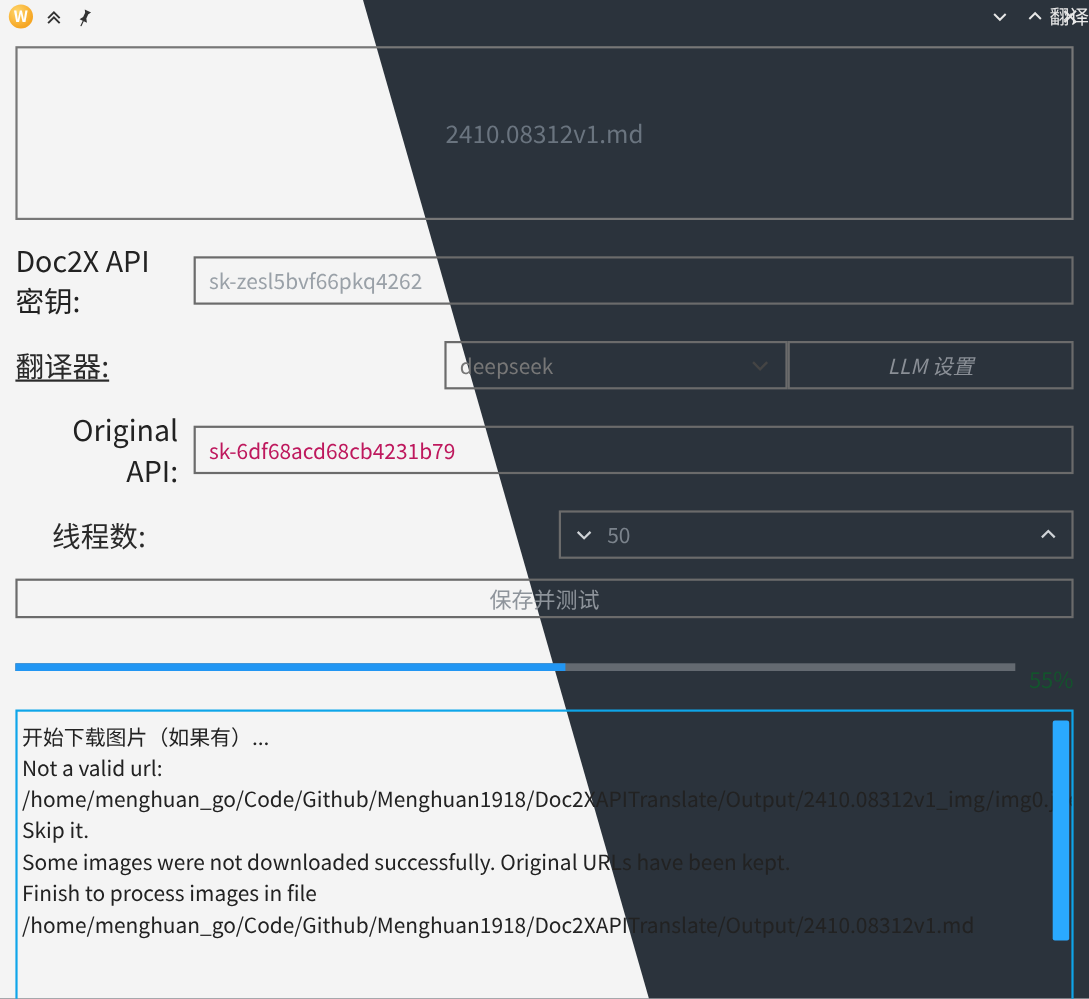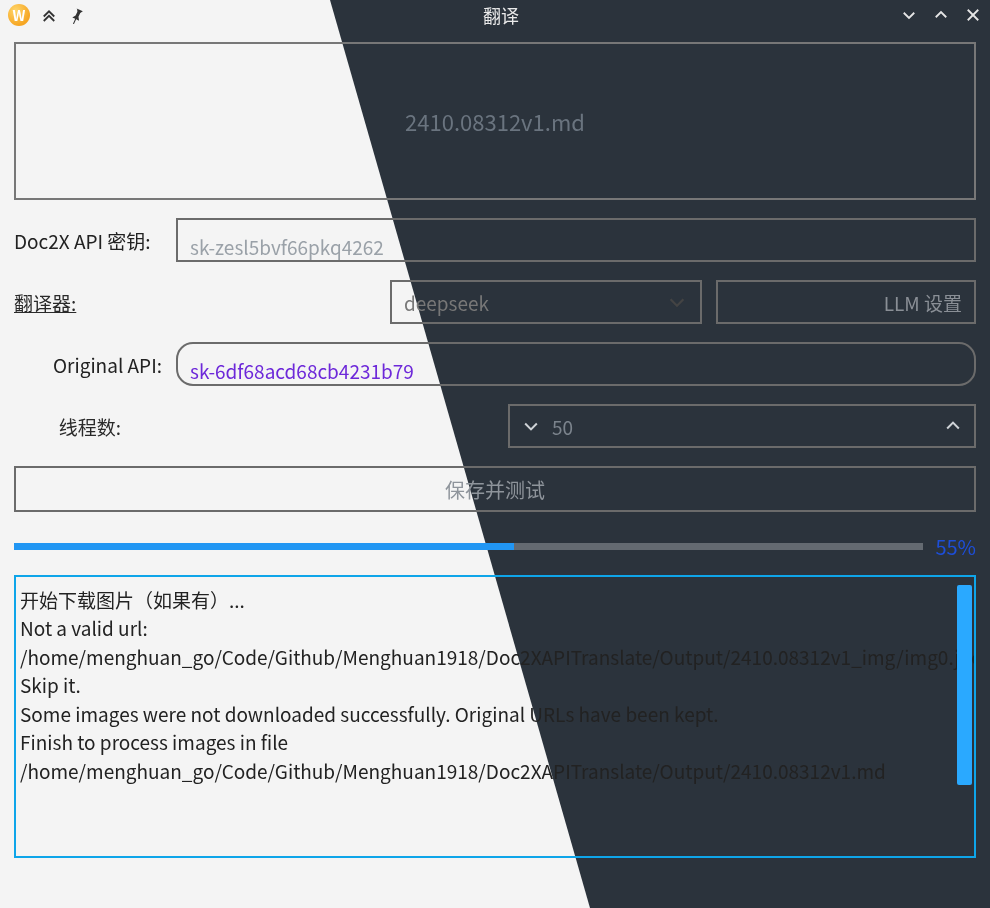--- a/index.html
+++ b/index.html
@@ -30,21 +30,21 @@
     position: relative;
   }
   .titlebar .left-icons { display: flex; align-items: center; gap: 10px; }
   .titlebar .app-icon {
     width: 22px; height: 22px; border-radius: 50%;
     background: radial-gradient(circle at 35% 30%, #ffd66b, #f6a623 70%);
     display: flex; align-items: center; justify-content: center;
     color: #fff; font-weight: 700; font-size: 14px;
   }
   .titlebar .win-title {
-    position: absolute; left: 12px; right: 0; text-align: center;
+    position: absolute; left: 12px; right: 0; text-align: right;
     pointer-events: none;
     font-size: 18px;
   }
   .titlebar .right-icons {
     margin-left: auto; display: flex; align-items: center; gap: 14px;
   }
   .tb-icon { width: 18px; height: 18px; display: inline-flex; align-items: center; justify-content: center; color: #333; }
   .tb-icon.dark { color: #e6e6e6; }
   .tb-icon svg { width: 100%; height: 100%; }
 
@@ -53,82 +53,82 @@
 
   .file-box {
     width: 100%; height: 158px;
     border: 2px solid #777;
     display: flex; align-items: center; justify-content: center;
     color: #6a747f; font-size: 22px;
     margin-bottom: 18px;
   }
 
   .row { display: flex; align-items: center; gap: 10px; margin-bottom: 18px; }
-  .label { font-size: 19px; color: #222; flex: 0 0 auto; }
+  .label { font-size: 26px; color: #222; flex: 0 0 auto; }
   .label.blend { color: #2a2a2a; }
 
   .textinput, .select, .btn {
     height: 44px; border: 2px solid #6b6b6b;
     font-size: 19px; color: #9aa1a8;
     display: flex; align-items: center;
     padding: 0 12px;
     background: transparent;
   }
-  .textinput { flex: 1 1 auto; align-items: flex-end; }
+  .textinput { flex: 1 1 auto; }
   .textinput span { white-space: nowrap; }
 
   
   .row.apikey .label { width: 152px; }
   .row.translator .label { width: 152px; text-decoration: underline; }
   .row.deepseek .label { width: 152px; text-align: right; padding-right: 4px; }
   .row.threads .label { width: 152px; text-align: center; }
 
-  .translator-wrap { flex: 1 1 auto; display: flex; gap: 14px; justify-content: flex-end; }
+  .translator-wrap { flex: 1 1 auto; display: flex; justify-content: flex-end; }
   .select {
     width: 312px; justify-content: space-between; cursor: pointer;
     color: #777;
   }
   .chev { width: 22px; height: 22px; color: #444; }
   .llm-btn {
-    width: 260px; justify-content: flex-end; color: #8a8f96; cursor: pointer;
-  }
-
-  .row.deepseek .textinput { color: #6d28d9; border-radius: 17px; }
+    width: 260px; justify-content: center; color: #8a8f96; cursor: pointer; font-style: italic;
+  }
+
+  .row.deepseek .textinput { color: #be185d; }
 
   .threads-input {
     flex: 1 1 auto; height: 44px; border: 2px solid #6b6b6b;
     display: flex; align-items: center; position: relative;
     padding: 16px 42px; color: #7b838c; font-size: 19px;
     margin-left: 332px;
   }
   .threads-input .step {
     position: absolute; top: 0; bottom: 0; width: 38px;
     display: flex; align-items: center; justify-content: center;
     color: #cfd3d7; cursor: pointer;
   }
   .threads-input .step.left { left: 2px; }
   .threads-input .step.right { right: 2px; }
 
   .wide-btn {
-    width: 100%; height: 46px; border: 2px solid #6b6b6b;
+    width: 100%; height: 36px; border: 2px solid #6b6b6b;
     display: flex; align-items: center; justify-content: center;
     color: #8e949b; font-size: 20px; cursor: pointer;
     margin-bottom: 14px;
   }
 
   
   .progress-row { display: flex; align-items: center; gap: 12px; margin: 20px 0 14px 0; }
   .progress-track {
     flex: 1 1 auto; height: 7px; background: #646a71; position: relative;
   }
   .progress-fill {
     position: absolute; left: 0; top: 0; bottom: 0;
     background: #2196f3;
   }
-  .progress-label { font-size: 20px; color: #1d4ed8; }
+  .progress-label { font-size: 20px; color: #14532d; margin-top: 20px; }
 
   
   .logbox {
     width: 100%; height: 283px; border: 2px solid #0ea5e9;
     position: relative; overflow: hidden;
     font-size: 19px; line-height: 1.5;
     padding: 0 18px 2px 4px;
   }
   .logbox .cut-top {
     margin-top: -20px;

